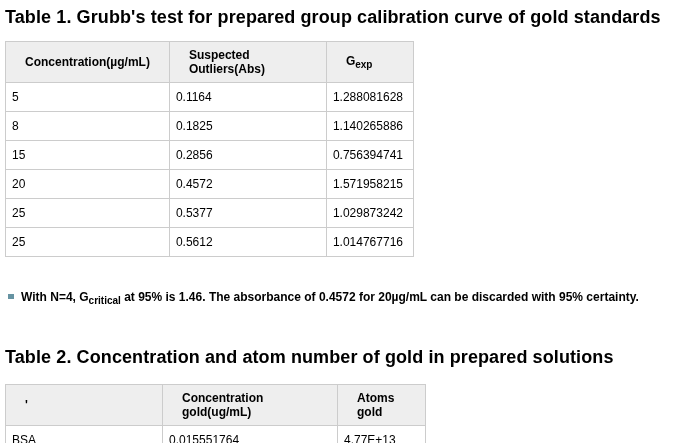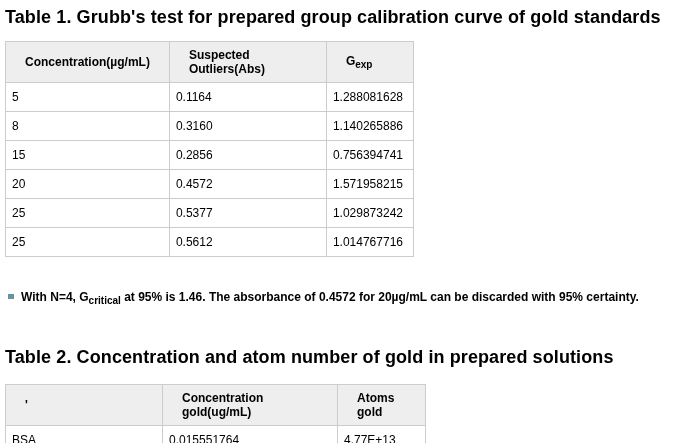--- a/index.html
+++ b/index.html
@@ -98,21 +98,21 @@
       </tr>
     </thead>
     <tbody>
       <tr>
         <td>5</td>
         <td>0.1164</td>
         <td>1.288081628</td>
       </tr>
       <tr>
         <td>8</td>
-        <td>0.3160</td>
+        <td>0.1825</td>
         <td>1.140265886</td>
       </tr>
       <tr>
         <td>15</td>
         <td>0.2856</td>
         <td>0.756394741</td>
       </tr>
       <tr>
         <td>20</td>
         <td>0.4572</td>

